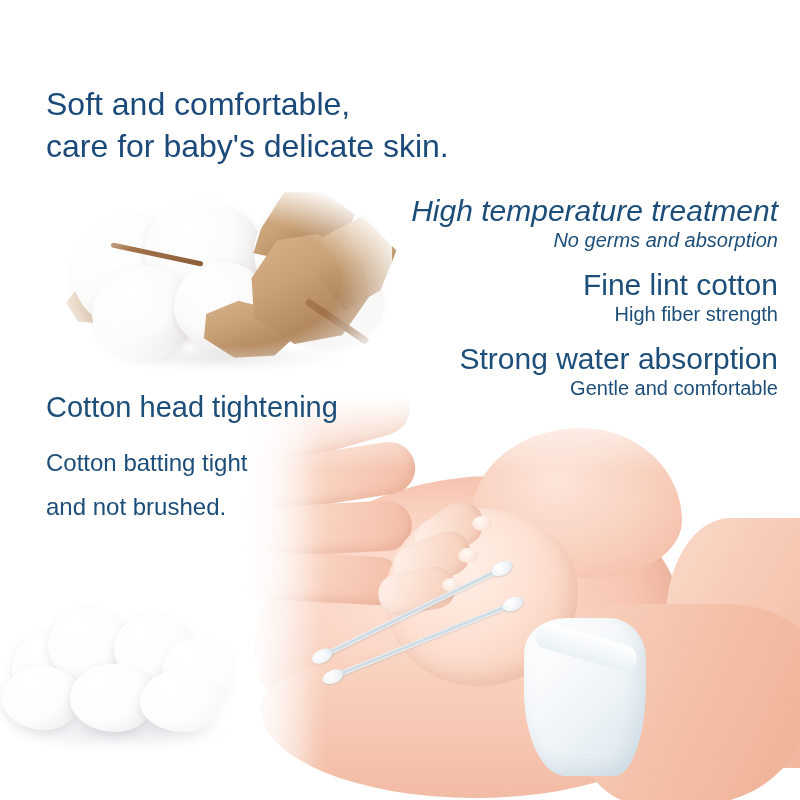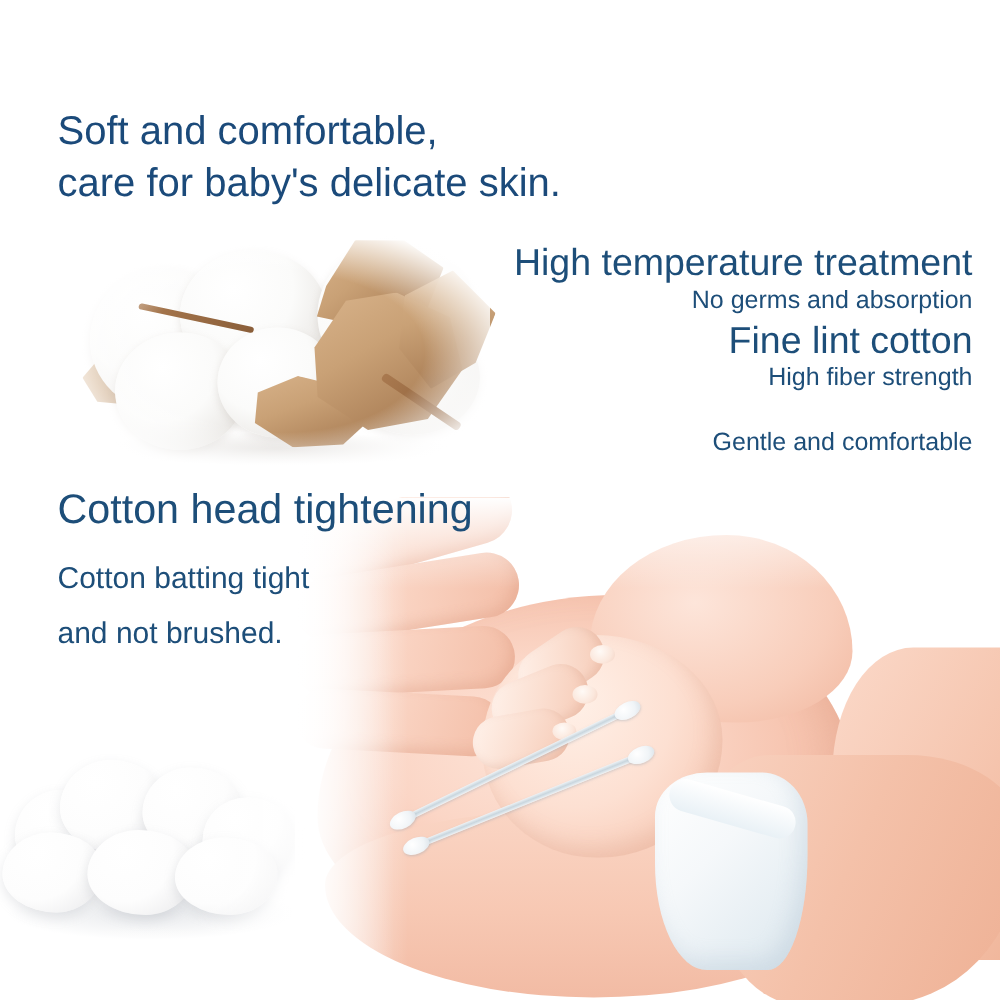--- a/index.html
+++ b/index.html
@@ -11,26 +11,26 @@
   .hl{position:absolute;left:48px;top:18px;font-size:56px;line-height:60px;
       font-weight:400;color:#15539c;letter-spacing:-0.5px;white-space:nowrap;}
   .sub{position:absolute;left:46px;font-size:32px;line-height:36px;
        font-weight:400;color:#1b4a7a;white-space:nowrap;}
   .sub.l1{top:86px;text-align:center;}
   .sub.l2{top:128px;text-align:right;}
 
   .feat{position:absolute;right:22px;text-align:right;white-space:nowrap;color:#1d4e79;}
   .feat .big{font-size:30px;line-height:34px;font-weight:400;}
   .feat .small{font-size:20px;line-height:24px;font-weight:400;}
-  .f1{top:194px;}
-  .f2{top:256px;}
+  .f1{top:194px;font-style:italic;}
+  .f2{top:268px;}
   .f3{top:342px;}
 
   .lblock{position:absolute;left:46px;color:#1d4e79;white-space:nowrap;}
-  .lblock .big{font-size:33px;line-height:38px;}
+  .lblock .big{font-size:29px;line-height:38px;}
   .lblock .s1{font-size:24px;line-height:30px;}
   .lblock .s2{font-size:24px;line-height:30px;}
   .lb-title{top:388px;}
   .lb-s1{top:448px;}
   .lb-s2{top:492px;}
 
   
   .boll-wrap{position:absolute;left:62px;top:186px;width:330px;height:200px;}
   .boll-wrap::after{content:"";position:absolute;inset:0;
      background:radial-gradient(ellipse 62% 58% at 50% 48%,rgba(255,255,255,0) 55%,#fff 92%);}
@@ -202,20 +202,21 @@
 
   <div class="feat f1">
     <div class="big">High temperature treatment</div>
     <div class="small">No germs and absorption</div>
   </div>
   <div class="feat f2">
     <div class="big">Fine lint cotton</div>
     <div class="small">High fiber strength</div>
   </div>
   <div class="feat f3">
+    <div class="big">Strong water absorption</div>
     <div class="small">Gentle and comfortable</div>
   </div>
 
   <div class="lblock lb-title">
     <div class="big">Cotton head tightening</div>
   </div>
   <div class="lblock lb-s2">
     <div class="s2">and not brushed.</div>
   </div>
   <div class="lblock lb-s1">

